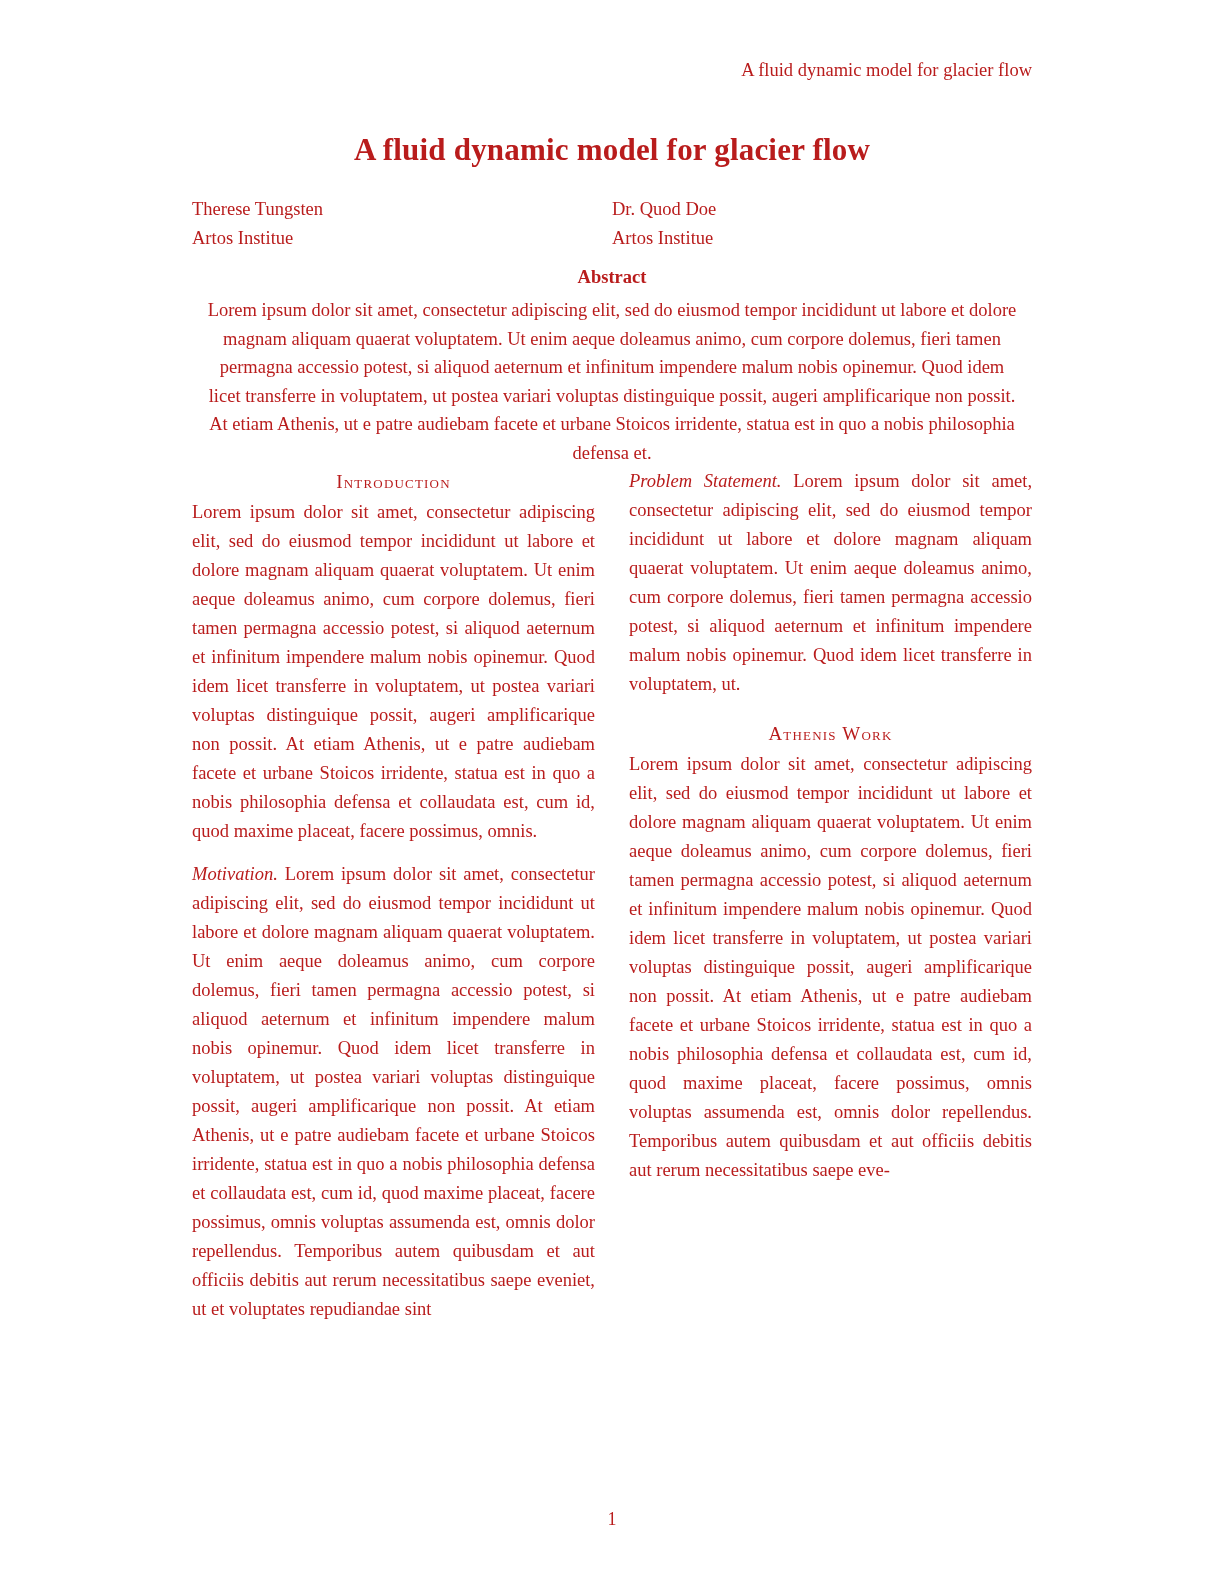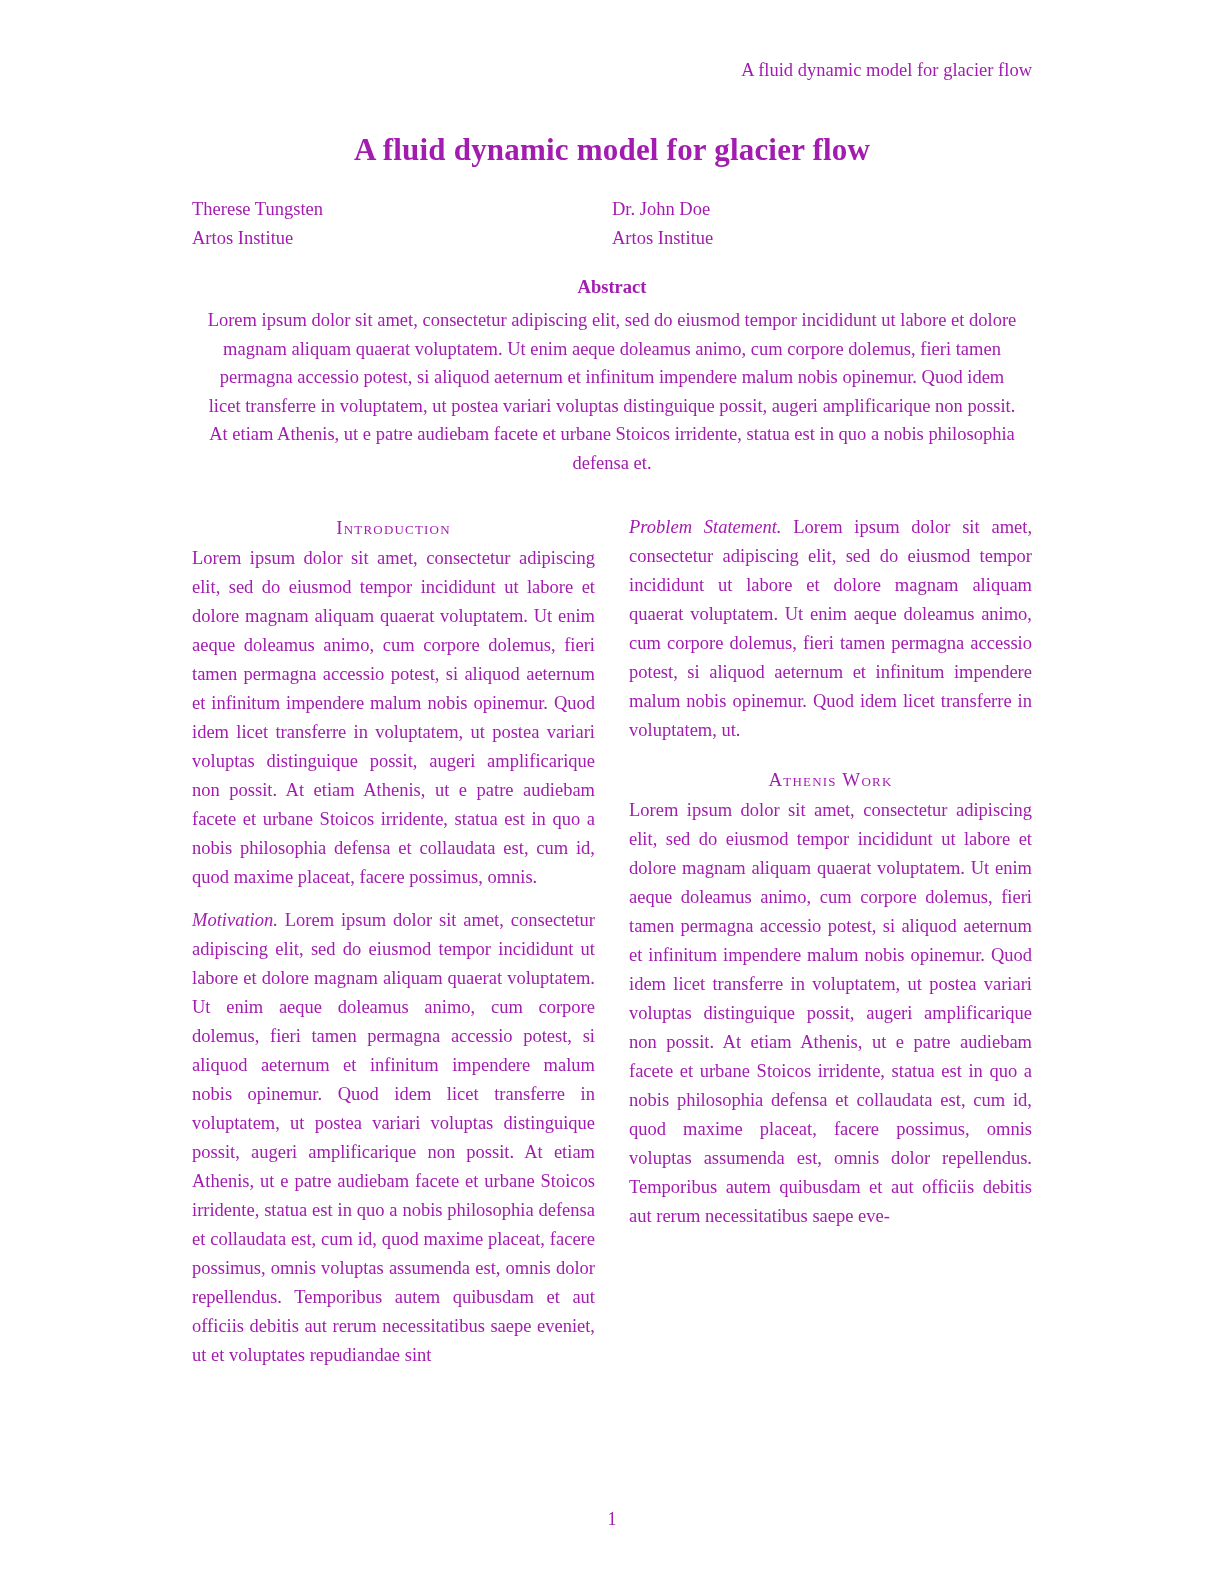--- a/index.html
+++ b/index.html
@@ -8,21 +8,21 @@
     background: #ffffff;
   }
   .page {
     position: relative;
     width: 1120px;
     height: 1584px;
     margin: 0 auto;
     background: #ffffff;
     box-sizing: border-box;
     padding: 57px 140px 0 140px;
-    color: #a21caf;
+    color: #b91c1c;
     font-family: "Liberation Serif", "DejaVu Serif", serif;
     overflow: hidden;
   }
   .running-head {
     font-size: 18.5px;
     line-height: 26px;
     text-align: right;
     font-weight: 400;
   }
   .title {
@@ -36,37 +36,36 @@
   .authors {
     margin-top: 24px;
     display: flex;
   }
   .author {
     flex: 1;
     font-size: 18.5px;
     line-height: 29px;
   }
   .abstract {
-    margin-top: 20px;
+    margin-top: 10px;
   }
   .abstract-heading {
     text-align: center;
     font-weight: 700;
     font-size: 18.5px;
     line-height: 29px;
   }
   .abstract-text {
     margin: 4px 0 0 0;
     padding: 0 12px;
     text-align: center;
     font-size: 18.5px;
     line-height: 28.5px;
   }
   .columns {
-    margin-top: 36px;
     display: flex;
     gap: 34px;
   }
   .col {
     flex: 1;
     min-width: 0;
   }
   .sec-heading {
     margin: 20px 0 0 0;
     font-size: 19px;
@@ -103,21 +102,21 @@
   <header class="running-head">A fluid dynamic model for glacier flow</header>
 
   <h1 class="title">A fluid dynamic model for glacier flow</h1>
 
   <div class="authors">
     <div class="author">
       <div>Therese Tungsten</div>
       <div>Artos Institue</div>
     </div>
     <div class="author">
-      <div>Dr. John Doe</div>
+      <div>Dr. Quod Doe</div>
       <div>Artos Institue</div>
     </div>
   </div>
 
   <section class="abstract">
     <div class="abstract-heading">Abstract</div>
     <p class="abstract-text">Lorem ipsum dolor sit amet, consectetur adipiscing elit, sed do eiusmod tempor incididunt ut labore et dolore magnam aliquam quaerat voluptatem. Ut enim aeque doleamus animo, cum corpore dolemus, fieri tamen permagna accessio potest, si aliquod aeternum et infinitum impendere malum nobis opinemur. Quod idem licet transferre in voluptatem, ut postea variari voluptas distinguique possit, augeri amplificarique non possit. At etiam Athenis, ut e patre audiebam facete et urbane Stoicos irridente, statua est in quo a nobis philosophia defensa et.</p>
   </section>
 
   <main class="columns">

